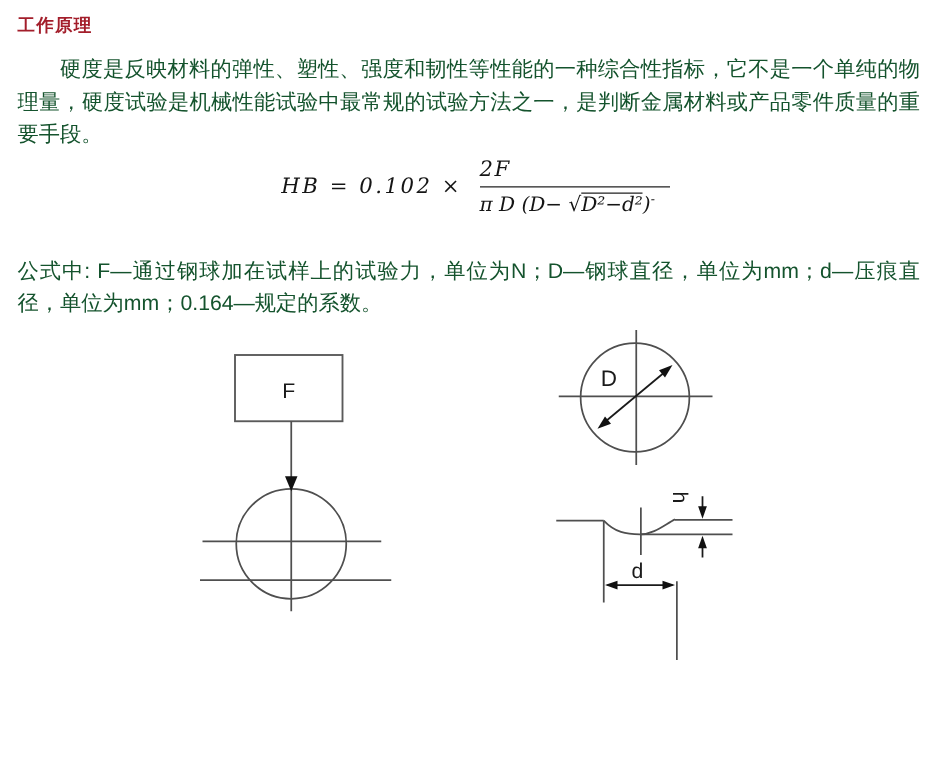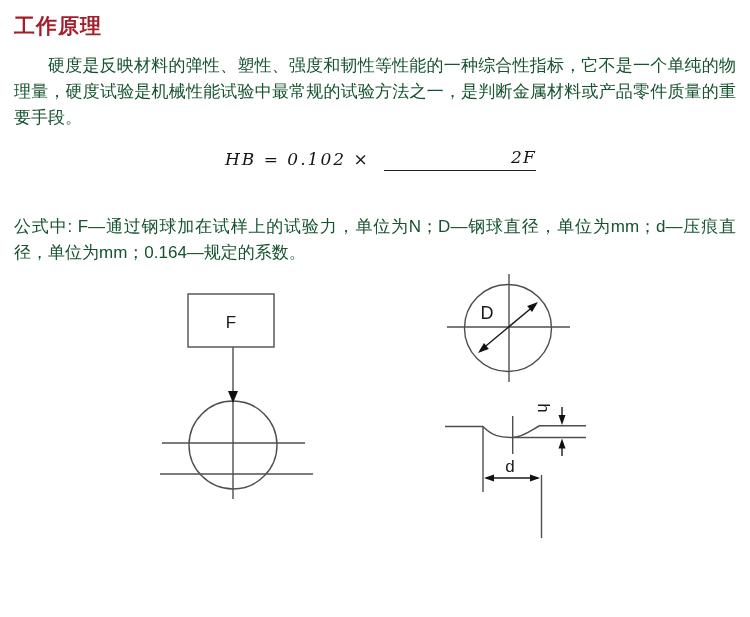--- a/index.html
+++ b/index.html
@@ -5,40 +5,40 @@
   * { margin:0; padding:0; box-sizing:border-box; }
   html,body { background:#fff; }
   body {
     width:750px; height:617px; overflow:hidden;
     font-family:"Liberation Sans", sans-serif;
   }
   .page { position:relative; width:750px; height:617px; background:#fff; }
 
   .title {
     margin:12px 14px 0;
-    font-size:21px; font-weight:bold; letter-spacing:1px;
+    font-size:14px; font-weight:bold; letter-spacing:1px;
     color:#a31e2b;
   }
 
   .para {
     margin:0 14px;
     font-size:17px; line-height:26px; color:#14532d;
     text-align:justify;
   }
   .indent { text-indent:2em; }
   .p1 { margin-top:13px; }
   .p3 { margin-top:19px; }
 
   .formula-row {
     margin:-8px 0 0 225px; height:72px;
     display:flex; align-items:center;
     font-family:"DejaVu Serif","Liberation Serif",serif; color:#151515;font-style:italic;
   }
   .formula-lhs { font-size:17px; letter-spacing:2px; white-space:pre; }
-  .fraction { display:flex; flex-direction:column; align-items:flex-end; margin-left:14px; }
+  .fraction { display:flex; flex-direction:column; align-items:flex-start; margin-left:14px; }
   .frac-num { font-size:17px; letter-spacing:1px; padding-bottom:3px; }
   .frac-bar { width:152px; height:0; border-top:1.6px solid #222; }
   .frac-den { padding-top:4px; font-size:16px; white-space:pre; }
   .radical-sign { letter-spacing:0; }
   .radicand { display:inline-block; border-top:1.3px solid #222; line-height:1.1; }
   .den-sup { font-size:10px; vertical-align:super; }
 
   .diagrams { display:block; margin-top:0; }
   svg text { font-family:"Liberation Sans", sans-serif; fill:#1a1a1a; }
 </style>
@@ -49,20 +49,21 @@
 
   <h1 class="title">工作原理</h1>
 
   <p class="para indent p1">硬度是反映材料的弹性、塑性、强度和韧性等性能的一种综合性指标，它不是一个单纯的物理量，硬度试验是机械性能试验中最常规的试验方法之一，是判断金属材料或产品零件质量的重要手段。</p>
 
   <div class="formula-row">
     <span class="formula-lhs">HB = 0.102 ×</span>
     <span class="fraction">
       <span class="frac-num">2F</span>
       <span class="frac-bar"></span>
+      <span class="frac-den"><span>π D (D− </span><span class="radical-sign">√</span><span class="radicand">D²−d²</span><span>)</span><span class="den-sup">-</span></span>
     </span>
   </div>
 
   <p class="para p3">公式中: F—通过钢球加在试样上的试验力，单位为N；D—钢球直径，单位为mm；d—压痕直径，单位为mm；0.164—规定的系数。</p>
 
   <svg class="diagrams" width="750" height="277" viewBox="0 340 750 277" stroke-linecap="butt" fill="none">
 
     <g stroke="#4f4f4f" stroke-width="1.4">
       <rect x="188" y="368" width="86" height="53" stroke="#5a5a5a" stroke-width="1.5"></rect>
       <line x1="233" y1="421" x2="233" y2="573"></line>

